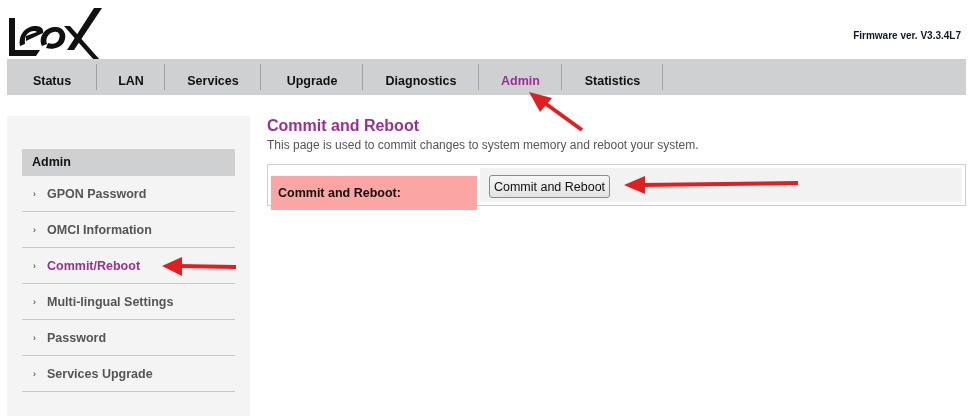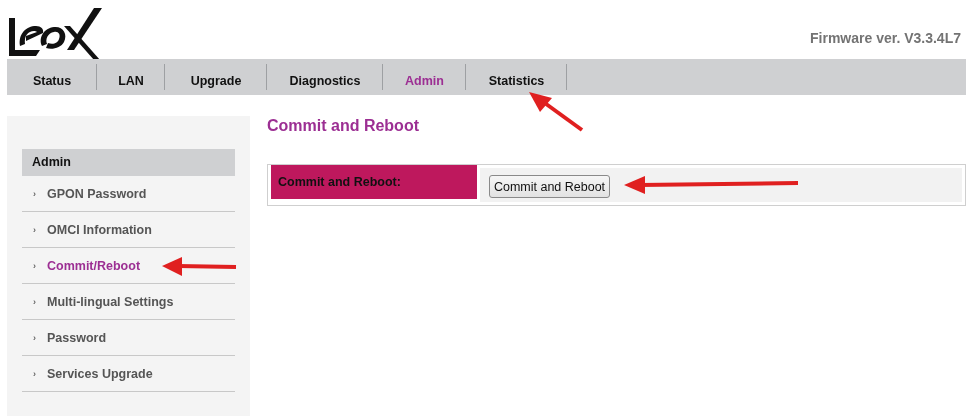--- a/index.html
+++ b/index.html
@@ -1,38 +1,38 @@
 <!DOCTYPE html>
 <html><head>
 <meta charset="utf-8">
 <style>
   * { box-sizing: border-box; margin: 0; padding: 0; }
   html, body { width: 977px; height: 416px; background: #ffffff; overflow: hidden; }
   body { font-family: "Liberation Sans", sans-serif; color: #000; position: relative; }
 
   .logo { position: absolute; left: 6px; top: 4px; width: 96px; height: 56px; }
-  .fw { position: absolute; right: 16px; top: 30px; font-size: 14px; font-weight: bold; color: #737373; margin-left: 39px; }
+  .fw { position: absolute; right: 16px; top: 30px; font-size: 10px; font-weight: bold; color: #0f172a; margin-left: 39px; }
 
   .nav { position: absolute; left: 7px; top: 59px; width: 959px; height: 36px; background: #cfd0d2; display: flex; }
   .nav-item { height: 44px; display: flex; align-items: center; justify-content: center; font-size: 12.5px; font-weight: bold; color: #111; position: relative; cursor: pointer; }
   .nav-item.active { color: #9c2f93; }
   .nav-item::after { content: ""; position: absolute; right: 0; top: 5px; height: 26px; width: 1px; background: #9ea0a3; }
 
   .sidebar { position: absolute; left: 7px; top: 116px; width: 243px; height: 300px; background: #f4f4f4; }
   .side-head { position: absolute; left: 15px; top: 33px; width: 213px; height: 27px; background: #cfd0d2; font-size: 12.5px; font-weight: bold; color: #111; padding-left: 10px; line-height: 27px; }
   .side-list { position: absolute; left: 15px; top: 60px; width: 213px; }
   .side-item { height: 36px; border-bottom: 1px solid #c8c8c8; display: flex; align-items: center; padding-left: 11px; font-size: 12.5px; font-weight: bold; color: #555; cursor: pointer; }
   .side-item.active { color: #9c2f93; }
   .side-item .chev { font-size: 9px; color: #666; width: 14px; }
 
   .content { position: absolute; left: 267px; top: 116px; width: 700px; }
   .title { font-size: 16px; font-weight: bold; color: #9c2f93; line-height: 20px; }
   .desc { font-size: 12px; color: #555; margin-top: 2px; line-height: 14px; }
   .box { position: absolute; left: 0; top: 48px; width: 699px; height: 42px; border: 1px solid #cfcfcf; background: #fff; }
-  .cell-l { position: absolute; left: 3px; top: 0; width: 206px; height: 34px; background: #be185d; font-size: 12.5px; font-weight: bold; color: #111; padding-left: 7px; line-height: 34px; }
+  .cell-l { position: absolute; left: 3px; top: 11px; width: 206px; height: 34px; background: #fca5a5; font-size: 12.5px; font-weight: bold; color: #111; padding-left: 7px; line-height: 34px; }
   .cell-r { position: absolute; left: 212px; top: 3px; width: 482px; height: 34px; background: #f2f2f2; }
   .btn { position: absolute; left: 9px; top: 7px; height: 23px; width: 121px; border: 1px solid #8a8a8a; border-radius: 3px; background: linear-gradient(#f6f6f6, #e2e2e2); font-family: "Liberation Sans", sans-serif; font-size: 12.5px; color: #111; cursor: pointer; }
 
   svg.arrows { position: absolute; left: 0; top: 0; pointer-events: none; }
 </style>
 </head>
 <body>
 
 <div class="logo">
   <svg width="96" height="56" viewBox="0 0 96 56">
@@ -48,20 +48,21 @@
       <polygon points="58,22 64,22 94,56 88,56"></polygon>
       <polygon points="88,4 96,4 68,46 61,46"></polygon>
     </g>
   </svg>
 </div>
 <div class="fw">Firmware ver. V3.3.4L7</div>
 
 <div class="nav">
   <div class="nav-item" style="width:90px">Status</div>
   <div class="nav-item" style="width:68px">LAN</div>
+  <div class="nav-item" style="width:96px">Services</div>
   <div class="nav-item" style="width:102px">Upgrade</div>
   <div class="nav-item" style="width:116px">Diagnostics</div>
   <div class="nav-item active" style="width:83px">Admin</div>
   <div class="nav-item" style="width:101px">Statistics</div>
 </div>
 
 <div class="sidebar">
   <div class="side-head">Admin</div>
   <div class="side-list">
     <div class="side-item">
@@ -86,20 +87,21 @@
     </div>
     <div class="side-item">
       <span class="chev">›</span>
       <span>Services Upgrade</span>
     </div>
   </div>
 </div>
 
 <div class="content">
   <div class="title">Commit and Reboot</div>
+  <div class="desc">This page is used to commit changes to system memory and reboot your system.</div>
   <div class="box">
     <div class="cell-l">Commit and Reboot:</div>
     <div class="cell-r">
       <button class="btn">Commit and Reboot</button>
     </div>
   </div>
 </div>
 
 <svg class="arrows" width="977" height="416">
   <g fill="#e02020" stroke="#e02020">

